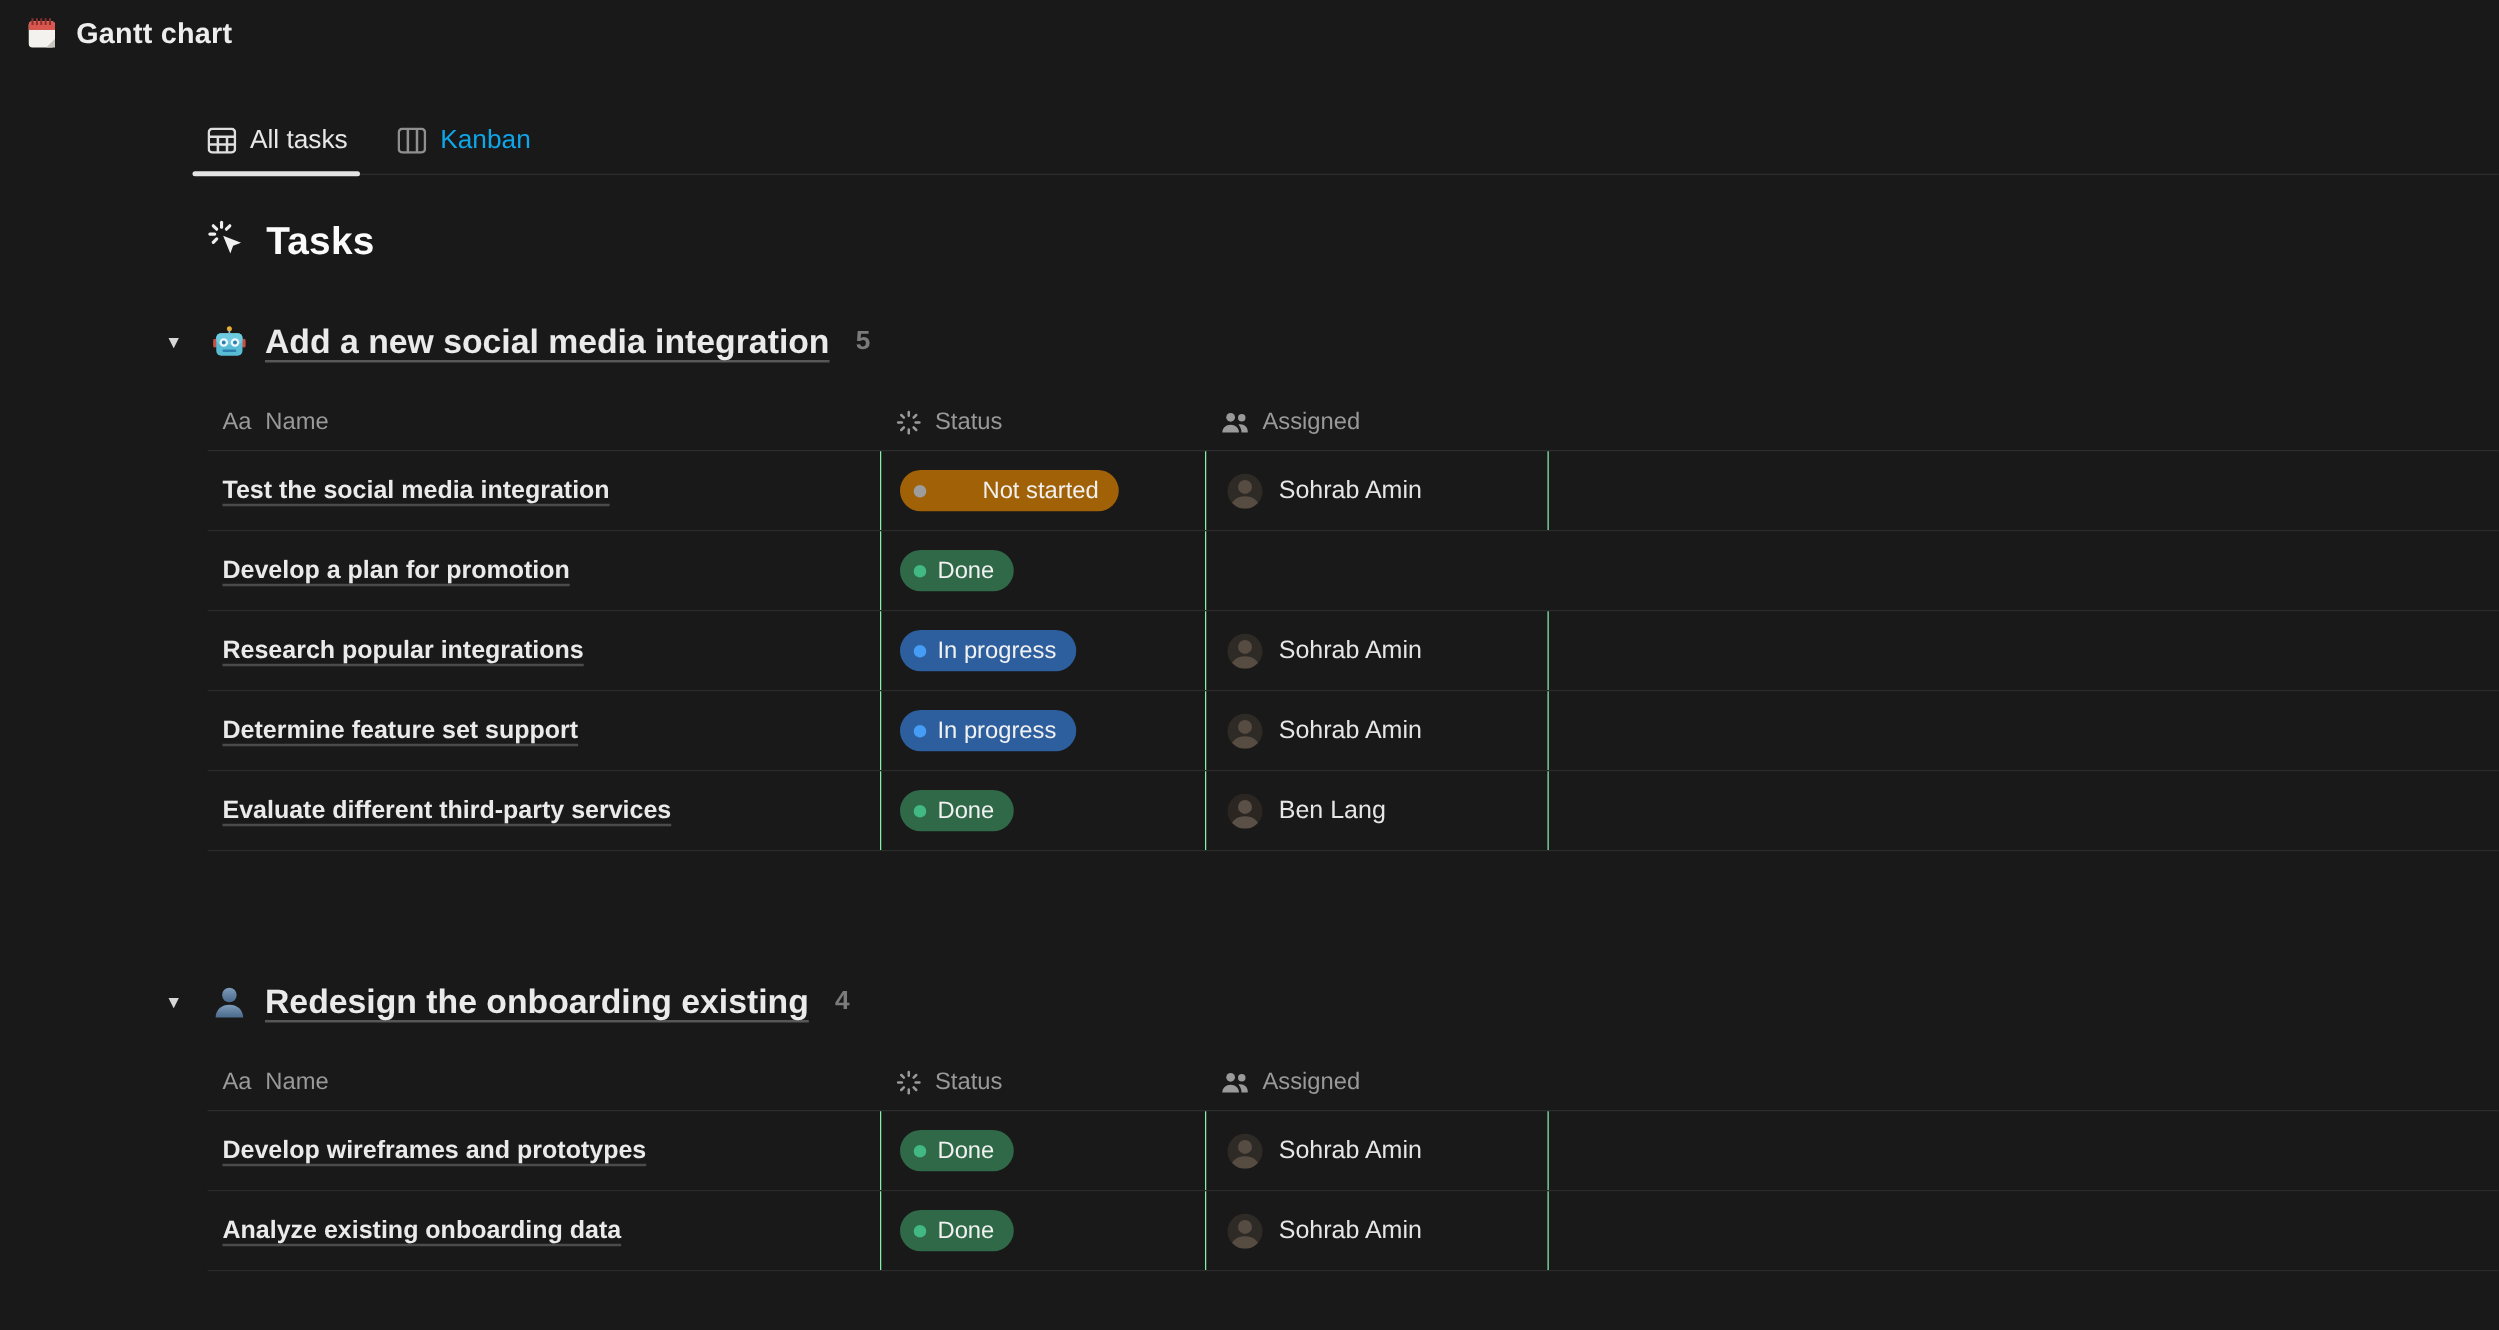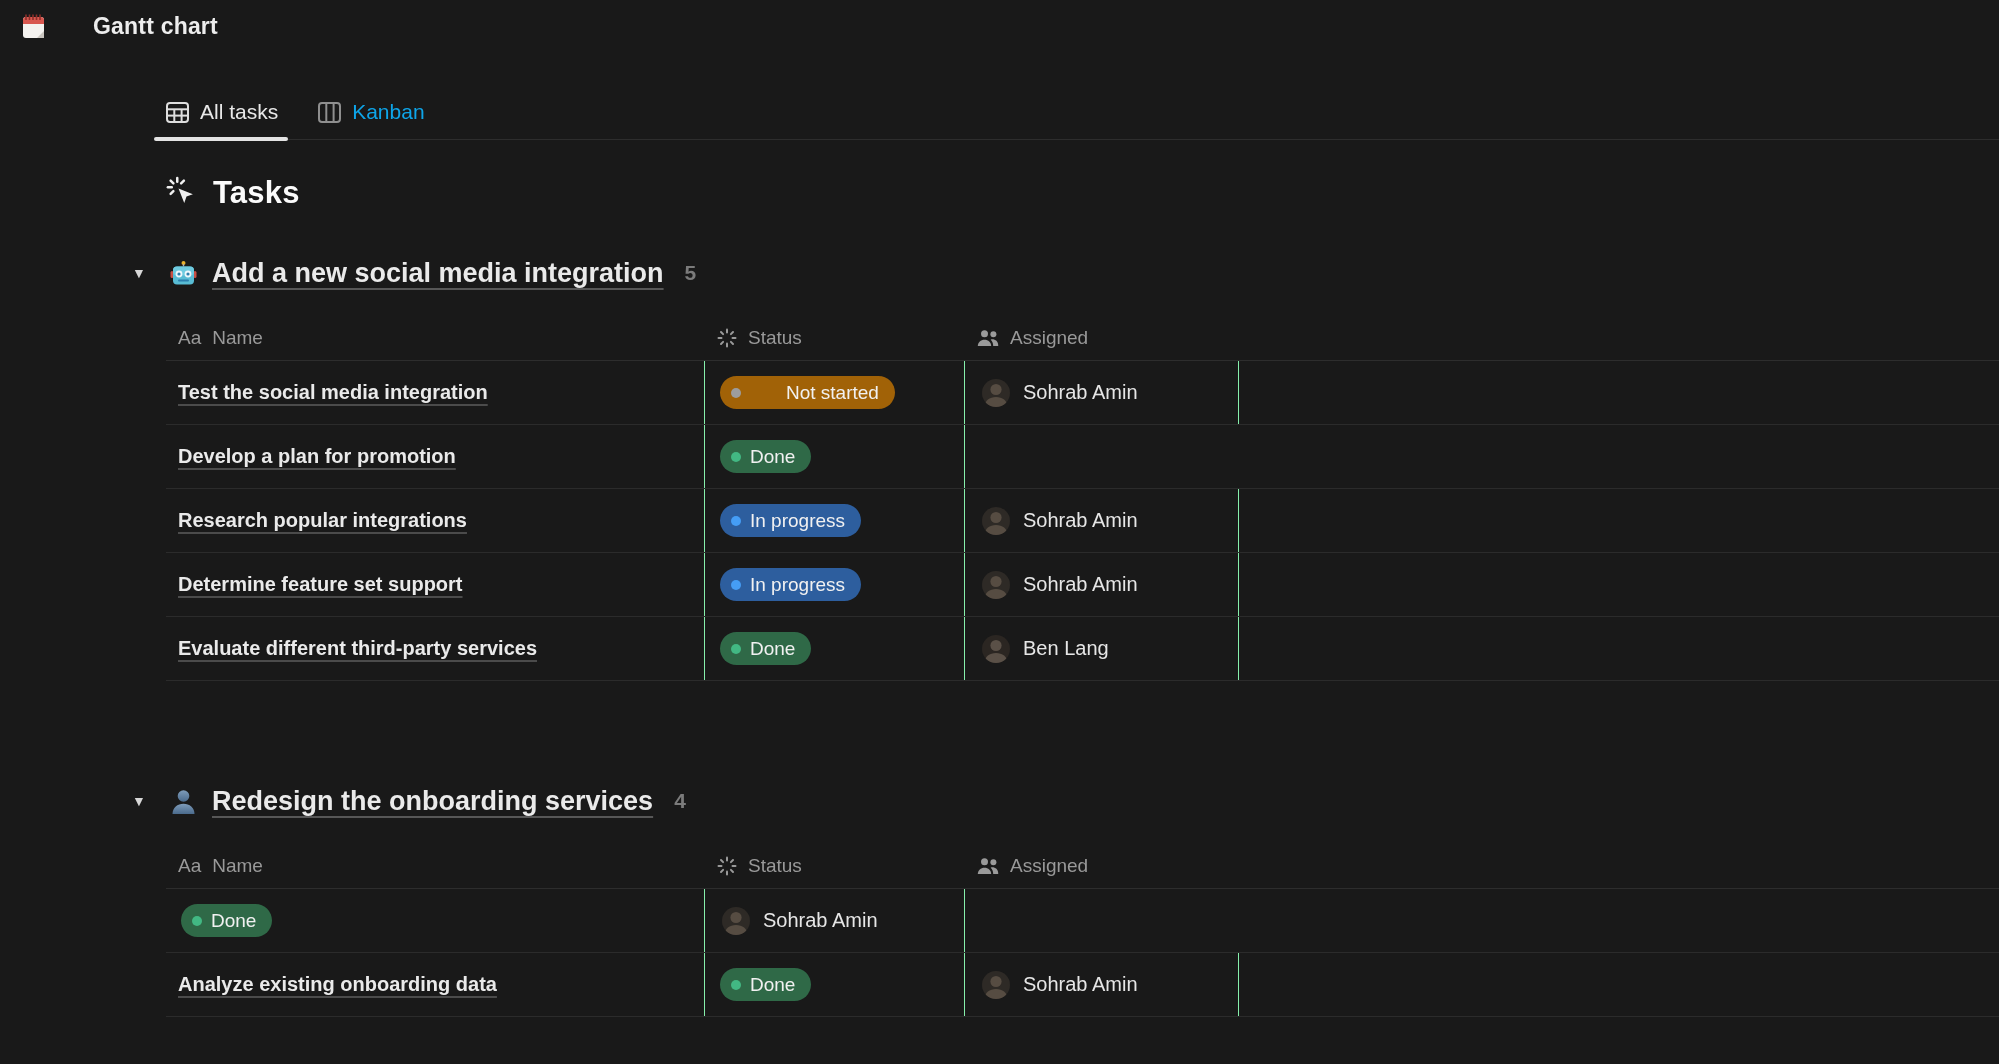--- a/index.html
+++ b/index.html
@@ -6,21 +6,21 @@
   html,body { width:1999px; height:1064px; }
   body {
     background:#191919;
     color:#e9e9e9;
     font-family:"Liberation Sans", sans-serif;
     overflow:hidden;
   }
   
   .page-header { display:flex; align-items:center; gap:14px; padding:10px 0 0 20px; height:42px; }
   .page-icon { width:27px; height:27px; display:inline-block; }
-  .page-title { font-size:23px; font-weight:600; color:#ededed; letter-spacing:0.2px;margin-left:32px; }
+  .page-title { font-size:23px; font-weight:600; color:#ededed; letter-spacing:0.2px; }
 
   
   .content { margin-left:166px; width:1833px; }
 
   
   .tabbar { display:flex; gap:40px; margin-top:58px; border-bottom:1px solid #2d2d2d; }
   .tab { position:relative; display:flex; align-items:center; gap:11px; padding-bottom:15px;
          font-size:21px; font-weight:500; color:#0ea5e9; cursor:pointer; }
   .tab.active { color:#e8e8e8;justify-content:center; }
   .tab.active::after { content:""; position:absolute; left:-12px; right:-10px; bottom:-2px;
@@ -300,21 +300,21 @@
     <defs>
       <linearGradient id="bustg" x1="0" y1="0" x2="0" y2="1">
         <stop offset="0" stop-color="#7e9cba"></stop>
                   <stop offset="1" stop-color="#4a6a8c"></stop>
       </linearGradient>
     </defs>
     <circle cx="13.5" cy="8" r="5.8" fill="url(#bustg)"></circle>
     <path d="M2.5 26c0-6.6 5-10.3 11-10.3s11 3.7 11 10.3z" fill="url(#bustg)"></path>
   </svg>
 </span>
-      <a class="g-title">Redesign the onboarding services</a>
+      <a class="g-title">Redesign the onboarding existing</a>
       <span class="g-count">4</span>
     </div>
     <div class="table">
       <div class="thead">
         <div class="th">
           <span class="aa">Aa</span>
           <span>Name</span>
         </div>
         <div class="th">
           <span>
@@ -339,20 +339,23 @@
               <circle cx="16.4" cy="5.2" r="3"></circle>
               <path d="M15.2 10.3c3.4 0 6 2.3 6 5.7v1h-5c0-2.7-.9-4.8-2.5-6.3.5-.3 1-.4 1.5-.4z"></path>
             </svg>
           </span>
           <span>Assigned</span>
         </div>
         <div class="th"></div>
       </div>
       <div class="rows">
   <div class="row">
+    <div class="cell name-cell">
+      <a class="row-name">Develop wireframes and prototypes</a>
+    </div>
     <div class="cell status-cell">
       <span class="pill" style="background: rgb(47, 105, 71);">
         <span class="dot" style="background: rgb(66, 184, 131);"></span>
         <span class="pill-label">Done</span>
       </span>
     </div>
     <div class="cell assigned-cell">
       <span class="avatar" style="--av-bg: #2e2a26; --av-fg: #564c42;">
         <svg width="28" height="28" viewBox="0 0 28 28">
           <circle cx="14" cy="10.5" r="5.6" fill="var(--av-fg,#4a4a4a)"></circle>

